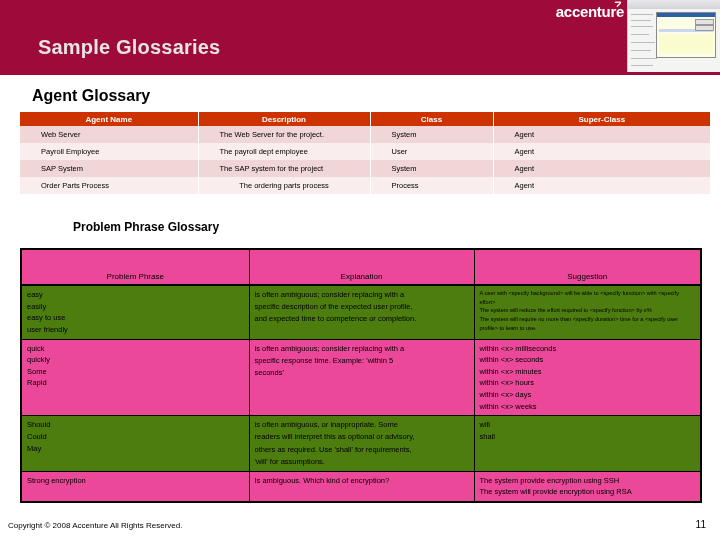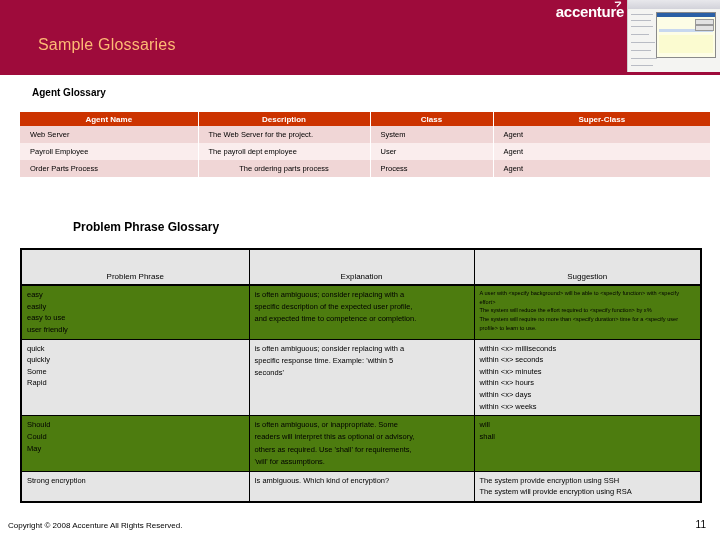--- a/index.html
+++ b/index.html
@@ -21,23 +21,23 @@
     left: 0; top: 0;
     width: 720px;
     height: 75px;
     background: #9e0b3b;
     overflow: hidden;
   }
   #banner-title {
     position: absolute;
     left: 38px;
     top: 36px;
-    font-size: 16px;
-    font-weight: normal;
-    color: #fdba74;
+    font-size: 20px;
+    font-weight: bold;
+    color: #e5e5e5;
     letter-spacing: 0.2px;
     white-space: nowrap;
   }
   #accenture-logo {
     position: absolute;
     right: 96px;
     top: 4px;
     color: #ffffff;
     font-size: 15px;
     font-weight: bold;
@@ -83,21 +83,21 @@
   #thumb-blue-row {
     position:absolute; left:2px; top:16px; width:54px; height:3px; background:#c8d8ef;
   }
   #thumb-btn1 { position:absolute; left:38px; top:6px; width:17px; height:4px; background:#e2e2e2; border:1px solid #999; }
   #thumb-btn2 { position:absolute; left:38px; top:12px; width:17px; height:4px; background:#e2e2e2; border:1px solid #999; }
   #thumb-yellow { position:absolute; left:2px; top:22px; width:54px; height:18px; background:#fbfbd0; }
 
   
   .section-heading {
     position: absolute;
-    font-size: 10px;
+    font-size: 16px;
     font-weight: bold;
     color: #000000;
     white-space: nowrap;
   }
   #agent-glossary-heading { left: 32px; top: 87px; }
   #problem-phrase-heading { left: 28px; top: 220px; font-size: 12px; margin-left: 45px; }
 
   
   #agent-glossary-table {
     position: absolute;
@@ -115,21 +115,21 @@
     font-weight: bold;
     text-align: center;
     height: 14px;
     padding: 0;
     border-right: 1px solid #ffffff;
     margin-left: 13px;
   }
   #agent-glossary-table th:last-child { border-right: none; }
   #agent-glossary-table td {
     height: 17px;
-    padding: 0 10px;
+    padding: 0 21px;
     color: #000000;
     border-right: 1px solid #ffffff;
     vertical-align: middle;
   }
   #agent-glossary-table td:last-child { border-right: none; }
   #agent-glossary-table tbody tr:nth-child(odd) td { background: #f0d6d6; }
   #agent-glossary-table tbody tr:nth-child(even) td { background: #faeded; }
   .cell-center { text-align: center; }
 
   
@@ -142,21 +142,21 @@
     table-layout: fixed;
     font-size: 7.5px;
     border: 2px solid #000000;
   }
   #problem-phrase-table th,
   #problem-phrase-table td {
     border: 1px solid #000000;
     vertical-align: top;
     padding: 3px 5px;
     color: #000000;
-    background: #e5e5e5;
+    background: #ec4899;
   }
   #problem-phrase-table thead th {
     height: 28px;
     vertical-align: bottom;
     text-align: center;
     font-weight: normal;
     font-size: 8px;
     border-bottom: 2px solid #000000;
     padding-bottom: 3px;
   }
@@ -234,20 +234,26 @@
         <td>System</td>
         <td>Agent</td>
       </tr>
       <tr>
         <td>Payroll Employee</td>
         <td>The payroll dept employee</td>
         <td>User</td>
         <td>Agent</td>
       </tr>
       <tr>
+        <td>SAP System</td>
+        <td>The SAP system for the project</td>
+        <td>System</td>
+        <td>Agent</td>
+      </tr>
+      <tr>
         <td>Order Parts Process</td>
         <td class="cell-center">The ordering parts process</td>
         <td>Process</td>
         <td>Agent</td>
       </tr>
     </tbody>
 </table>
 
 <div class="section-heading" id="problem-phrase-heading">Problem Phrase Glossary</div>
 

